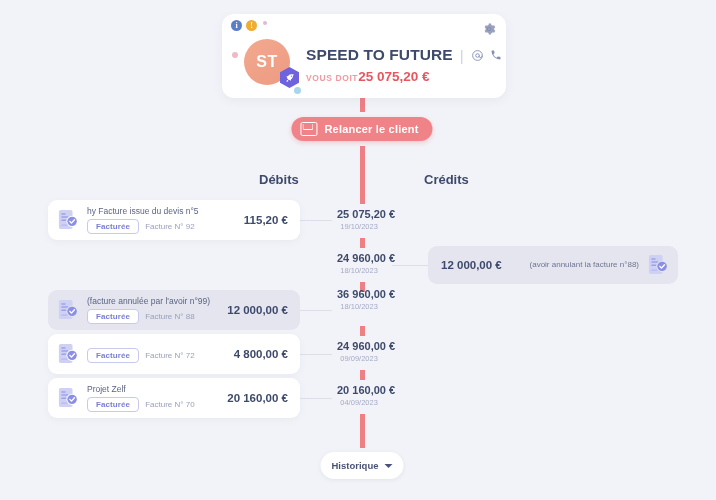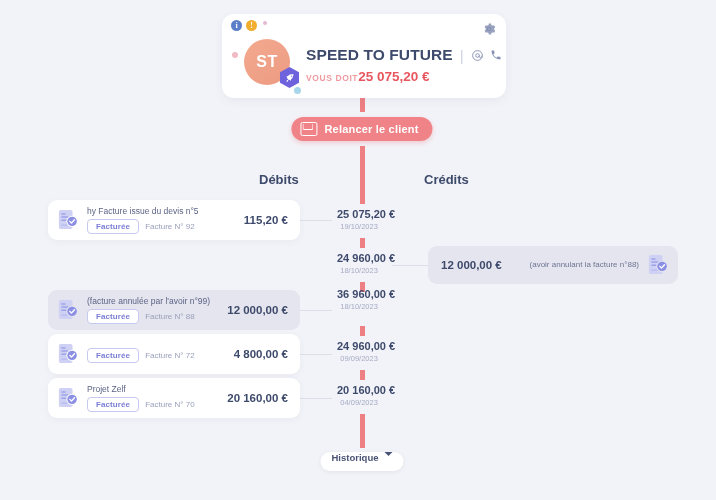--- a/index.html
+++ b/index.html
@@ -382,24 +382,24 @@
 
   
   .historique {
     position: absolute;
     left: 362px;
     top: 452px;
     transform: translateX(-50%);
     background: #ffffff;
     border: none;
     border-radius: 14px;
-    height: 19px;
+    height: 27px;
     padding: 0 11px;
     display: flex;
-    align-items: flex-start;
+    align-items: center;
     gap: 6px;
     font-size: 9.5px;
     font-weight: bold;
     color: #4a5375;
     font-family: "Liberation Sans", sans-serif;
     cursor: pointer;
     box-shadow: 0 1px 4px rgba(90, 95, 130, 0.10);
   }
   .chev {
     width: 0;

